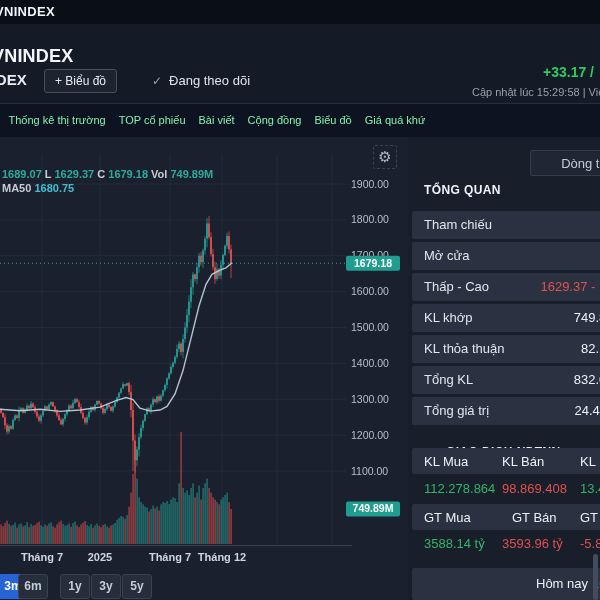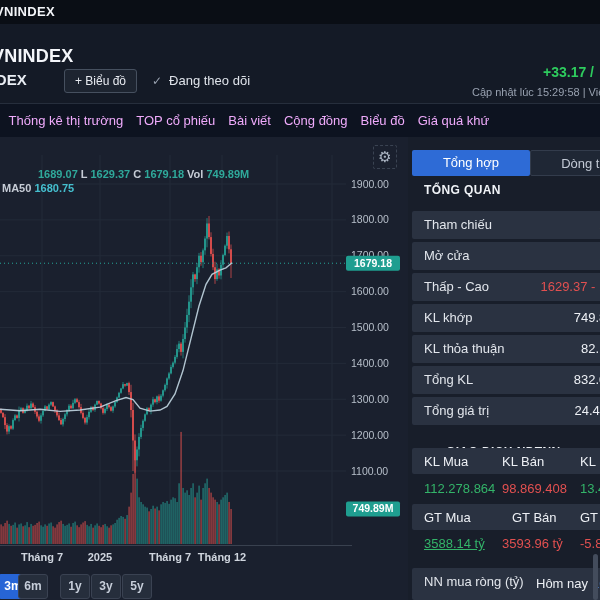--- a/index.html
+++ b/index.html
@@ -6,34 +6,34 @@
   body{width:600px;height:600px;position:relative;overflow:hidden;background:#10151e;
        font-family:"Liberation Sans","DejaVu Sans",sans-serif;-webkit-font-smoothing:antialiased;}
   .abs{position:absolute;}
   
   #topbar{left:0;top:0;width:600px;height:24px;background:#0a0e15;}
   #topbar .sym{position:absolute;left:-5px;top:4px;color:#f2f4f8;font-weight:bold;font-size:13px;letter-spacing:.3px;}
   
   #header{left:0;top:24px;width:600px;height:79px;background:#141a26;}
   #header .title{position:absolute;left:-8px;top:22px;color:#f4f6fa;font-weight:bold;font-size:18px;letter-spacing:.2px;}
   #header .symclip{position:absolute;left:-40px;top:47px;color:#e9edf3;font-weight:bold;font-size:15px;}
-  .btn-chart{position:absolute;left:44px;top:45px;height:22px;padding:0 10px;background:#1d2430;border:1px solid #46505f;border-radius:3px;color:#e8ebf1;font-size:12px;line-height:22px;margin-left:20px;}
+  .btn-chart{position:absolute;left:44px;top:45px;height:22px;padding:0 10px;background:#1d2430;border:1px solid #46505f;border-radius:3px;color:#e8ebf1;font-size:12px;line-height:22px;}
   .watching{position:absolute;left:152px;top:49px;color:#dfe3ea;font-size:13px;}
   .watching .chk{color:#9aa3b1;margin-right:7px;font-size:12px;}
   .change{position:absolute;left:543px;top:40px;color:#2ecc5e;font-weight:bold;font-size:14px;white-space:nowrap;}
   .updated{position:absolute;left:472px;top:62px;color:#98a1b0;font-size:11px;white-space:nowrap;}
   
   #nav{left:0;top:103px;width:600px;height:34px;background:#0d1320;border-top:1px solid #262e3c;border-bottom:1px solid #20283500;}
-  .nav-item{position:relative;display:inline-block;margin:0 6.5px;color:#f0abfc;font-size:13px;line-height:33px;cursor:pointer;}
+  .nav-item{position:relative;display:inline-block;margin:0 6.5px;color:#86efac;font-size:11px;line-height:33px;cursor:pointer;}
   #nav .wrap{padding-left:2px;white-space:nowrap;}
   
   #chart-zone{left:0;top:137px;width:408px;height:463px;background:#1a202e;}
   #chart-svg{position:absolute;left:0;top:0;}
   .gear{position:absolute;left:373px;top:8px;width:22px;height:22px;border:1px dashed #3a4352;border-radius:2px;color:#aab4c2;font-size:15px;text-align:center;line-height:22px;cursor:pointer;}
-  .legend{position:absolute;left:2px;top:31px;font-size:11px;font-weight:bold;white-space:nowrap;margin-left:36px;}
+  .legend{position:absolute;left:2px;top:31px;font-size:11px;font-weight:bold;white-space:nowrap;}
   .legend .lab{color:#c6ccd6;} .legend .val{color:#2fa99b;}
   .legend2{position:absolute;left:2px;top:45px;font-size:11px;font-weight:bold;white-space:nowrap;}
   .legend2 .lab{color:#c6ccd6;} .legend2 .val{color:#45bfcf;}
   .range-btn{position:absolute;top:437px;height:23px;width:28px;background:#262e3c;border:1px solid #3a4252;border-radius:3px;color:#c6cdd9;font-size:12px;font-weight:bold;text-align:center;line-height:23px;cursor:pointer;}
   .range-btn.active{background:#2765d6;border-color:#2765d6;color:#fff;}
   
   #panel{left:408px;top:137px;width:262px;height:463px;background:#181e2a;}
   .tab{position:absolute;top:13px;height:26px;width:118px;text-align:center;line-height:26px;font-size:13px;cursor:pointer;}
   .tab.active{background:#2e6bd6;color:#fff;border-radius:2px;}
   .tab.inactive{background:#1f2735;color:#c3cad6;border:1px solid #333c4c;box-sizing:border-box;border-radius:2px;}
@@ -469,21 +469,20 @@
   <div id="range-buttons">
       <div class="range-btn active" style="left: -2px;">3m</div>
       <div class="range-btn" style="left: 18px;">6m</div>
       <div class="range-btn" style="left: 60px;">1y</div>
       <div class="range-btn" style="left: 91px;">3y</div>
       <div class="range-btn" style="left: 122px;">5y</div>
     </div>
 </div>
 
 <div class="abs" id="panel">
-  <div class="tab active" style="left:4px;">Tổng hợp</div>
   <div class="tab inactive" style="left:122px;">Dòng tiền</div>
   <div class="section-title" style="top:46px;text-align:center;">TỔNG QUAN</div>
   <div id="panel-rows">
       <div class="row-slat" style="top: 74px;">
         <span class="lbl">Tham chiếu</span>
         <span class="val c-yellow">1646.01</span>
       </div>
       <div class="row-slat" style="top: 105px;">
         <span class="lbl">Mở cửa</span>
         <span class="val c-green">1652.36</span>
@@ -515,23 +514,22 @@
       <span class="tcell c-white" style="font-weight: normal; left: 16px; top: 317px;">KL Mua</span>
       <span class="tcell c-white" style="font-weight: normal; left: 94px; top: 317px;">KL Bán</span>
       <span class="tcell c-white" style="font-weight: normal; left: 172px; top: 317px;">KL Mua - Bán</span>
       <span class="tcell c-green" style="left: 16px; top: 344px;">112.278.864</span>
       <span class="tcell c-red" style="left: 94px; top: 344px;">98.869.408</span>
       <span class="tcell c-green" style="left: 172px; top: 344px;">13.409.456</span>
       <div class="row-slat" style="top: 367px; height: 26px;"></div>
       <span class="tcell c-white" style="font-weight: normal; left: 16px; top: 373px;">GT Mua</span>
       <span class="tcell c-white" style="font-weight: normal; left: 104px; top: 373px;">GT Bán</span>
       <span class="tcell c-white" style="font-weight: normal; left: 172px; top: 373px;">GT Mua - Bán</span>
-      <span class="tcell c-green" style="left: 16px; top: 399px; text-decoration: underline;">3588.14 tỷ</span>
+      <span class="tcell c-green" style="left: 16px; top: 399px;">3588.14 tỷ</span>
       <span class="tcell c-red" style="left: 94px; top: 399px;">3593.96 tỷ</span>
       <span class="tcell c-red" style="left: 172px; top: 399px;">-5.81 tỷ</span>
     </div>
   <div class="row-slat" style="top:431px;height:32px;">
-    <span class="lbl">NN mua ròng (tỷ)</span>
     <span class="tcell c-white" style="left:124px;top:8px;position:absolute;">Hôm nay</span>
     <span class="tcell c-blue" style="left:180px;top:8px;position:absolute;">10 ngày</span>
   </div>
   <div class="scrollbar"></div>
 </div>
 
 </body></html>

